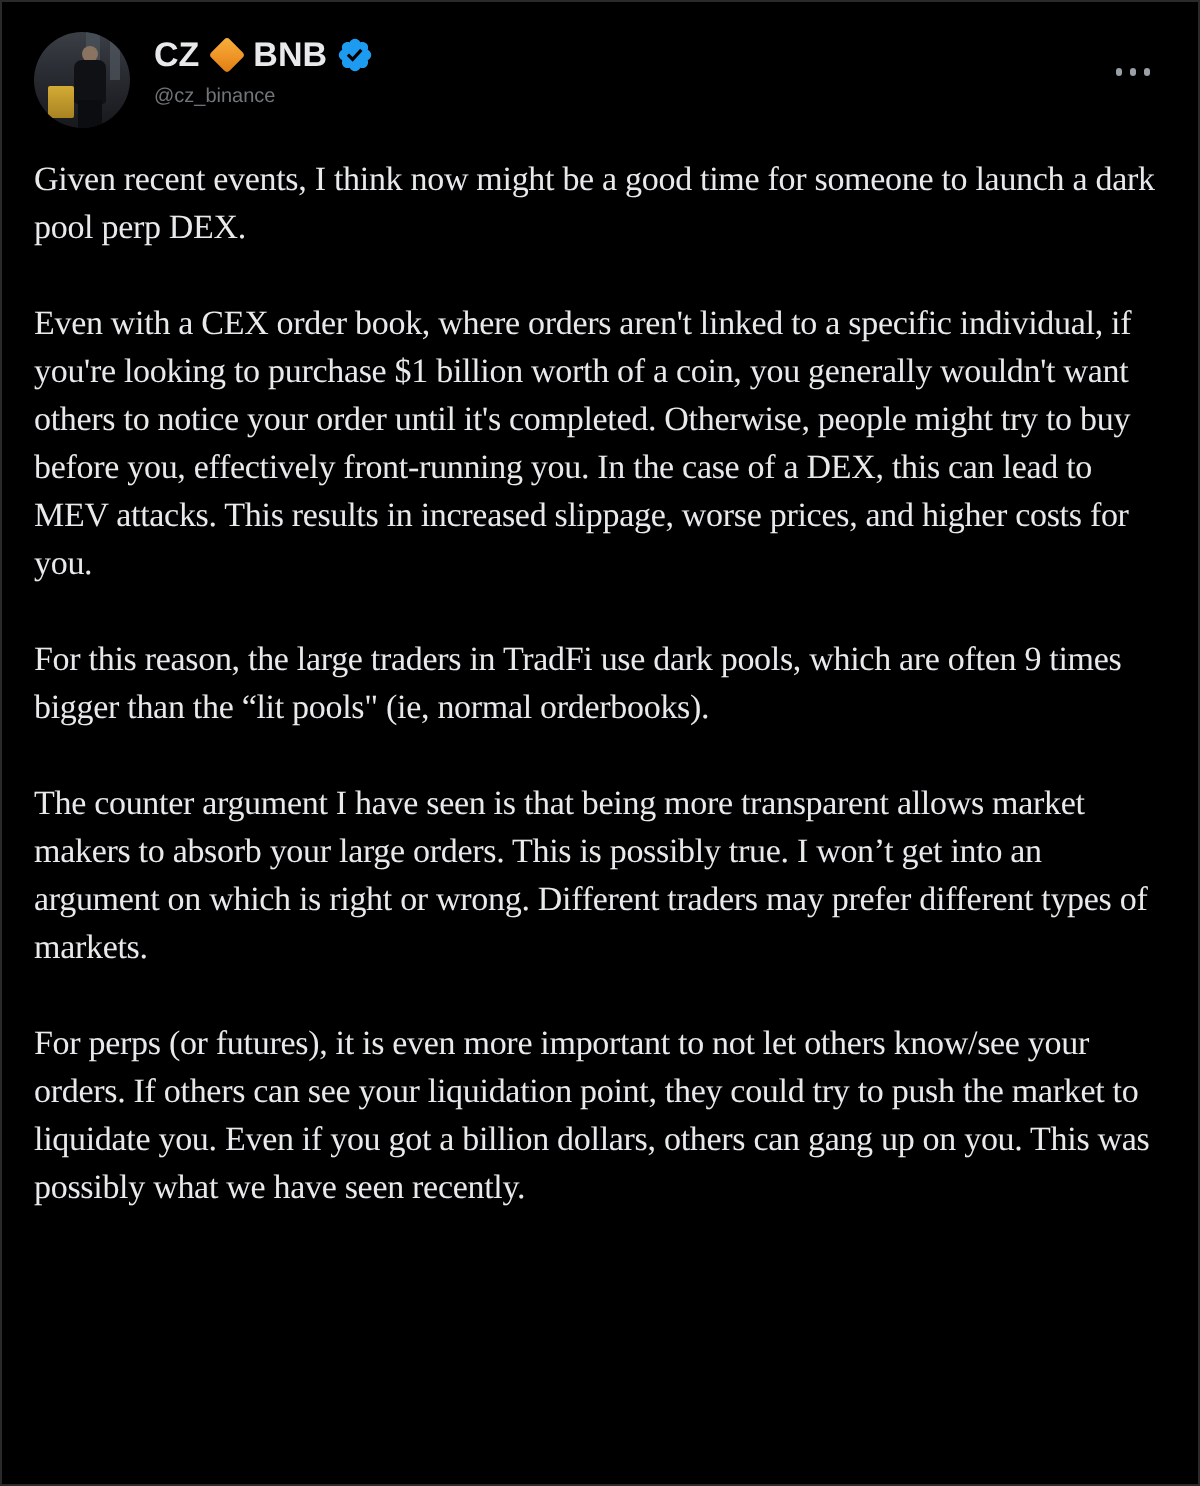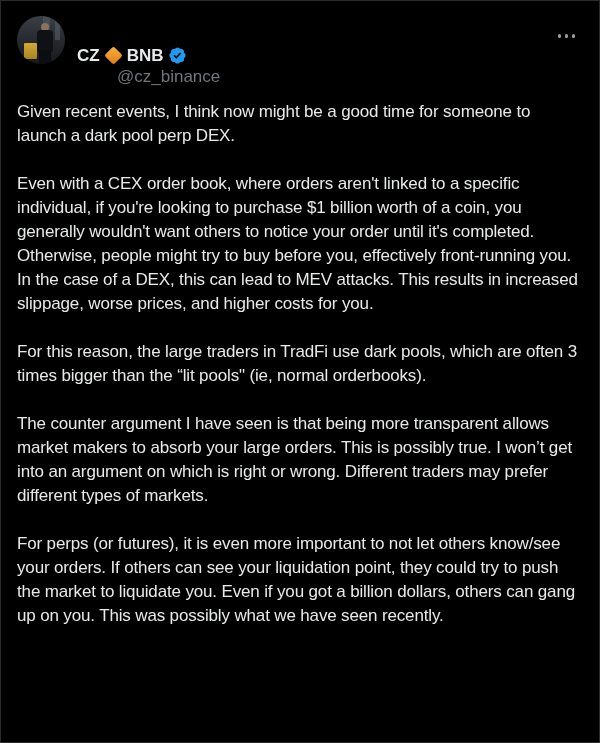--- a/index.html
+++ b/index.html
@@ -65,46 +65,44 @@
     padding-top: 1px;
   }
   .name-row {
     display: flex;
     align-items: center;
     font-size: 17px;
     font-weight: 700;
     color: #e7e9ea;
     line-height: 21px;
     cursor: pointer;
-    margin-top: 28px;
   }
   .diamond-icon {
     width: 13px;
     height: 13px;
     margin: 0 7px;
     transform: rotate(45deg);
     border-radius: 2px;
     background: linear-gradient(135deg, #f6b13d 0%, #ef9426 55%, #dd7c12 100%);
     flex: 0 0 13px;
   }
   .verified-icon {
     width: 19px;
     height: 19px;
     margin-left: 4px;
     display: inline-block;
     cursor: pointer;
   }
   .handle {
     margin-top: 2px;
-    font-size: 17px;
+    font-size: 10px;
     line-height: 18px;
     color: #71767b;
     font-weight: 400;
     cursor: pointer;
-    margin-left: 40px;
   }
   .more-button {
     position: absolute;
     top: 12px;
     right: 2px;
     display: flex;
     gap: 3.5px;
     padding: 6px;
     cursor: pointer;
   }
@@ -118,20 +116,21 @@
   .tweet-body {
     margin-top: 14px;
     color: #e7e9ea;
     font-size: 17px;
     line-height: 24px;
     letter-spacing: -0.15px;
     font-weight: 400;
   }
   .tweet-body p {
     margin: 0 0 24px 0;
+    font-family: Liberation Serif, serif;
   }
   .tweet-body p:last-child {
     margin-bottom: 0;
   }
 </style>
 </head>
 <body>
 
 <div class="tweet-card">
 
@@ -164,18 +163,18 @@
       <span class="dot"></span>
       <span class="dot"></span>
       <span class="dot"></span>
     </div>
 
   </div>
 
   <div class="tweet-body">
     <p>Given recent events, I think now might be a good time for someone to launch a dark pool perp DEX.</p>
     <p>Even with a CEX order book, where orders aren't linked to a specific individual, if you're looking to purchase $1 billion worth of a coin, you generally wouldn't want others to notice your order until it's completed. Otherwise, people might try to buy before you, effectively front-running you. In the case of a DEX, this can lead to MEV attacks. This results in increased slippage, worse prices, and higher costs for you.</p>
-    <p>For this reason, the large traders in TradFi use dark pools, which are often 3 times bigger than the “lit pools" (ie, normal orderbooks).</p>
+    <p>For this reason, the large traders in TradFi use dark pools, which are often 9 times bigger than the “lit pools" (ie, normal orderbooks).</p>
     <p>The counter argument I have seen is that being more transparent allows market makers to absorb your large orders. This is possibly true. I won’t get into an argument on which is right or wrong. Different traders may prefer different types of markets.</p>
     <p>For perps (or futures), it is even more important to not let others know/see your orders. If others can see your liquidation point, they could try to push the market to liquidate you. Even if you got a billion dollars, others can gang up on you. This was possibly what we have seen recently.</p>
   </div>
 
 </div>
 
 </body></html>

